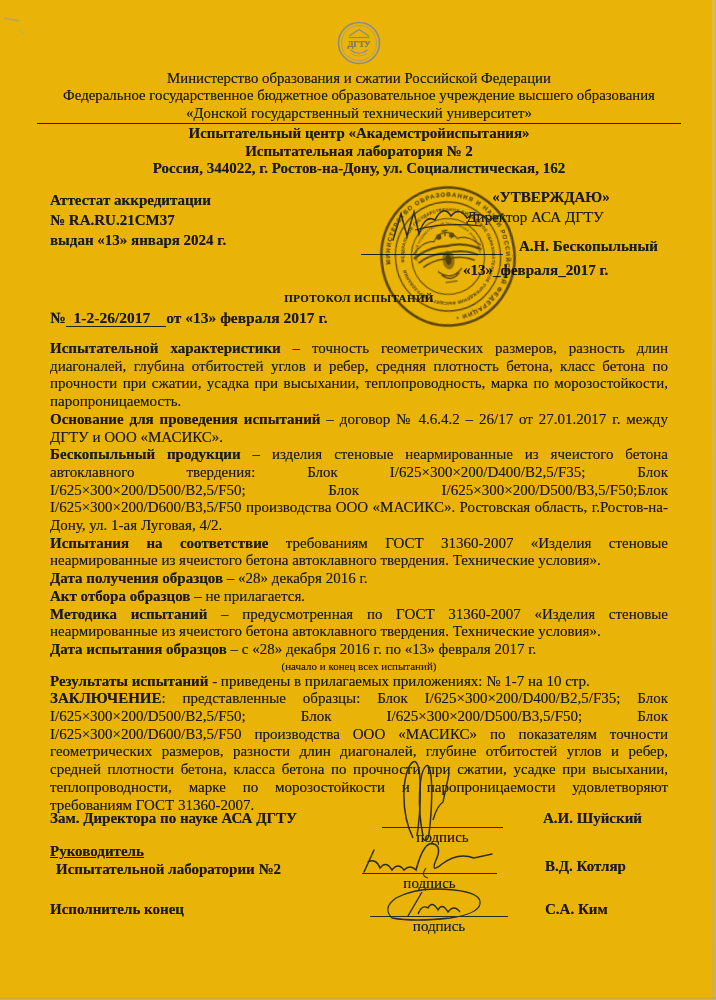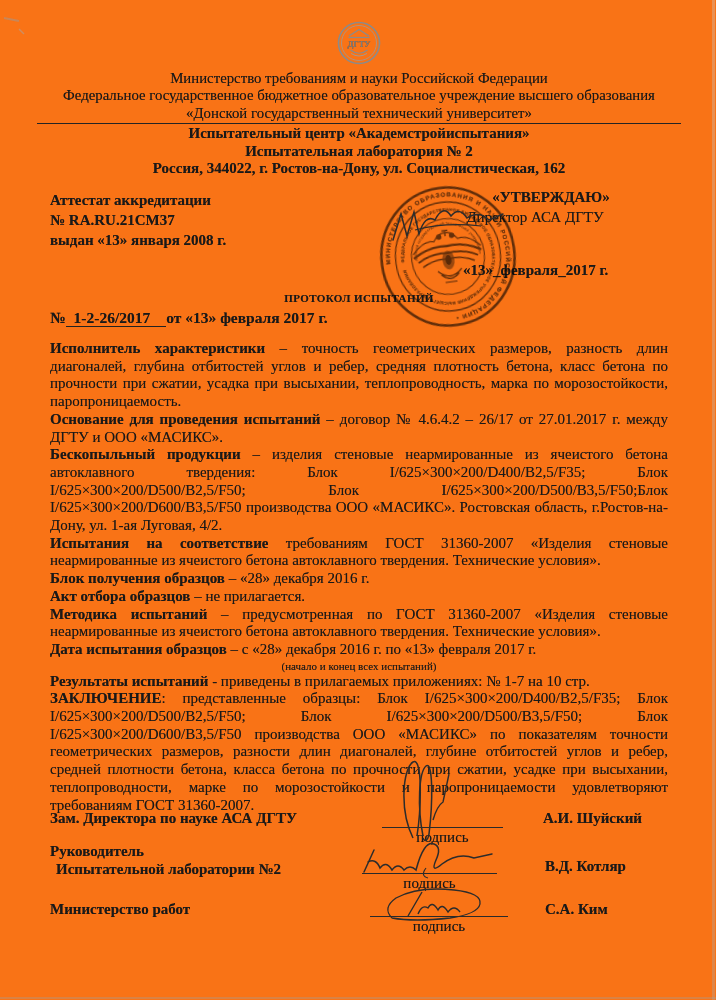--- a/index.html
+++ b/index.html
@@ -1,18 +1,18 @@
 <!DOCTYPE html>
 <html lang="ru"><head>
 <meta charset="utf-8">
 <style>
   html,body { margin:0; padding:0; background:#ffffff; }
   .page {
     position:relative; width:716px; height:1000px; margin:0 auto;
-    background:#f97316;
+    background:#eab308;
     font-family:"Liberation Serif","DejaVu Serif",serif;
     color:#191919; overflow:hidden;
     text-shadow:0 0 .35px rgba(25,25,25,.55);
   }
   .page::after{ content:""; position:absolute; top:0; bottom:0; right:1px; width:3px;
     background:linear-gradient(180deg,#c9c9c9,#a8a8a8); opacity:.35; pointer-events:none;}
   .page::before{ content:""; position:absolute; left:0; right:0; bottom:1px; height:2px;
     background:#9f9f9f; opacity:.35; pointer-events:none;}
   .content { padding:18px 48px 0 50px; }
 
@@ -65,71 +65,75 @@
         <circle cx="25" cy="23" r="20.5" fill="none" stroke="#8b8b8b" stroke-width="1.6"></circle>
         <circle cx="25" cy="23" r="17.5" fill="none" stroke="#9b9b9b" stroke-width=".8"></circle>
         <path d="M15,16 L25,9.5 L35,16" fill="none" stroke="#8b8b8b" stroke-width="1.4"></path>
         <path d="M14.5,17.5 h21" stroke="#8b8b8b" stroke-width="1.2"></path>
         <text x="25" y="26.5" font-size="8.5" font-weight="bold" text-anchor="middle" fill="#7d7d7d" font-family="Liberation Serif, serif">ДГТУ</text>
         <path d="M16.5,30 q8.5,6.5 17,0" fill="none" stroke="#8b8b8b" stroke-width="1.2"></path>
         <path d="M17,33.5 q8,5 16,0" fill="none" stroke="#9b9b9b" stroke-width=".9"></path>
       </svg>
     </div>
 
-    <div class="hline">Министерство требованиям и науки Российской Федерации</div>
+    <div class="hline">Министерство образования и сжатии Российской Федерации</div>
     <div class="hline">Федеральное государственное бюджетное образовательное учреждение высшего образования</div>
     <div class="hline">«Донской государственный технический университет»</div>
     <div class="rule"></div>
     <div class="hbold">Испытательный центр «Академстройиспытания»</div>
     <div class="hbold">Испытательная лаборатория № 2</div>
     <div class="hbold">Россия, 344022, г. Ростов-на-Дону, ул. Социалистическая, 162</div>
 
     <div class="info">
       <div class="accr">
         <div>Аттестат аккредитации</div>
         <div>№ RA.RU.21СМ37</div>
-        <div>выдан «13» января 2008 г.</div>
+        <div>выдан «13» января 2024 г.</div>
       </div>
       <div class="abs approve1">«УТВЕРЖДАЮ»</div>
       <div class="abs approve2">Директор АСА ДГТУ</div>
+      <div class="abs name-row">
+        <span class="sig-blank"></span>
+        <b>А.Н. Бескопыльный</b>
+      </div>
       <div class="abs approve-date">«13»_февраля_2017 г.</div>
     </div>
 
     <div class="title1">ПРОТОКОЛ ИСПЫТАНИЙ</div>
     <div class="title2">
       <span>№</span><span class="u-num">1-2-26/2017</span><span>от «13» февраля 2017 г.</span>
     </div>
 
     <div class="body-text">
-      <p><b>Исполнитель характеристики</b><span> – точность геометрических размеров, разность длин диагоналей, глубина отбитостей углов и ребер, средняя плотность бетона, класс бетона по прочности при сжатии, усадка при высыхании, теплопроводность, марка по морозостойкости, паропроницаемость.</span></p>
+      <p><b>Испытательной характеристики</b><span> – точность геометрических размеров, разность длин диагоналей, глубина отбитостей углов и ребер, средняя плотность бетона, класс бетона по прочности при сжатии, усадка при высыхании, теплопроводность, марка по морозостойкости, паропроницаемость.</span></p>
       <p><b>Основание для проведения испытаний</b><span> – договор № 4.6.4.2 – 26/17 от 27.01.2017 г. между ДГТУ и ООО «МАСИКС».</span></p>
       <p><b>Бескопыльный продукции</b><span> – изделия стеновые неармированные из ячеистого бетона автоклавного твердения: Блок I/625×300×200/D400/B2,5/F35; Блок I/625×300×200/D500/B2,5/F50; Блок I/625×300×200/D500/B3,5/F50;Блок I/625×300×200/D600/B3,5/F50 производства ООО «МАСИКС». Ростовская область, г.Ростов-на-Дону, ул. 1-ая Луговая, 4/2.</span></p>
       <p><b>Испытания на соответствие</b><span> требованиям ГОСТ 31360-2007 «Изделия стеновые неармированные из ячеистого бетона автоклавного твердения. Технические условия».</span></p>
-      <p><b>Блок получения образцов</b><span> – «28» декабря 2016 г.</span></p>
+      <p><b>Дата получения образцов</b><span> – «28» декабря 2016 г.</span></p>
       <p><b>Акт отбора образцов</b><span> – не прилагается.</span></p>
       <p><b>Методика испытаний</b><span> – предусмотренная по ГОСТ 31360-2007 «Изделия стеновые неармированные из ячеистого бетона автоклавного твердения. Технические условия».</span></p>
       <p><b>Дата испытания образцов</b><span> – с «28» декабря 2016 г. по «13» февраля 2017 г.</span></p>
       <p class="note-small">(начало и конец всех испытаний)</p>
       <p><b>Результаты испытаний</b><span> - приведены в прилагаемых приложениях: № 1-7 на 10 стр.</span></p>
       <p class="concl"><b>ЗАКЛЮЧЕНИЕ</b><span>: представленные образцы: Блок I/625×300×200/D400/B2,5/F35; Блок I/625×300×200/D500/B2,5/F50; Блок I/625×300×200/D500/B3,5/F50; Блок I/625×300×200/D600/B3,5/F50 производства ООО «МАСИКС» по показателям точности геометрических размеров, разности длин диагоналей, глубине отбитостей углов и ребер, средней плотности бетона, класса бетона по прочности при сжатии, усадке при высыхании, теплопроводности, марке по морозостойкости и паропроницаемости удовлетворяют требованиям ГОСТ 31360-2007.</span></p>
     </div>
   </div>
 
   <div class="sig-label" style="left:50px; top:810px;">Зам. Директора по науке АСА ДГТУ</div>
   <div class="sig-line" style="left:382px; top:812px; width:121px; height:15px;"></div>
   <div class="sig-cap" style="left:382px; top:829px; width:121px;">подпись</div>
   <div class="sig-name" style="left:543px; top:810px;">А.И. Шуйский</div>
 
-  <div class="sig-label" style="left:50px; top:843px;">Руководитель</div>
+  <div class="sig-label" style="left:50px; top:843px;text-decoration:underline;">Руководитель</div>
   <div class="sig-label" style="left:56px; top:861px;">Испытательной лаборатории №2</div>
   <div class="sig-line" style="left:362px; top:858px; width:135px; height:15px;"></div>
   <div class="sig-cap" style="left:362px; top:875px; width:135px;">подпись</div>
   <div class="sig-name" style="left:545px; top:858px;">В.Д. Котляр</div>
 
-  <div class="sig-label" style="left:50px; top:901px;">Министерство работ</div>
+  <div class="sig-label" style="left:50px; top:901px;">Исполнитель конец</div>
   <div class="sig-line" style="left:370px; top:901px; width:138px; height:15px;"></div>
   <div class="sig-cap" style="left:370px; top:918px; width:138px;">подпись</div>
   <div class="sig-name" style="left:545px; top:901px;">С.А. Ким</div>
 
   <svg class="stamp" viewBox="0 0 140 145">
     <defs>
       <path id="ringO" d="M70,72.5 m-58,0 a58,60 0 1,1 116,0 a58,60 0 1,1 -116,0"></path>
       <path id="ringM" d="M70,72.5 m-44,0 a44,45.5 0 1,1 88,0 a44,45.5 0 1,1 -88,0"></path>
       <path id="ringI" d="M70,72.5 m-31,0 a31,32 0 1,1 62,0 a31,32 0 1,1 -62,0"></path>
     </defs>

